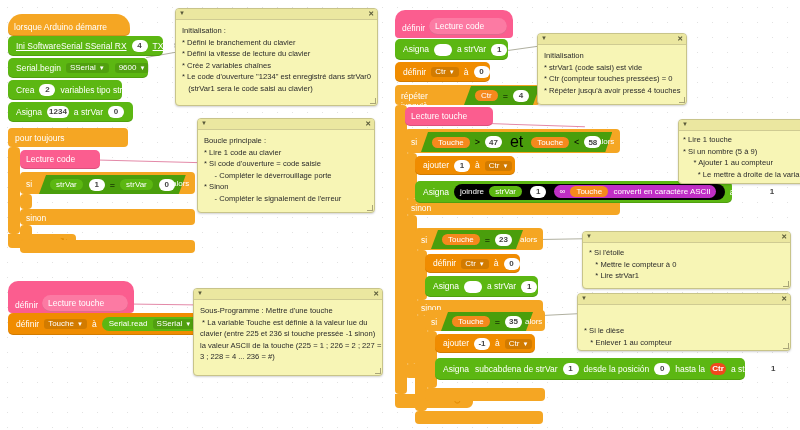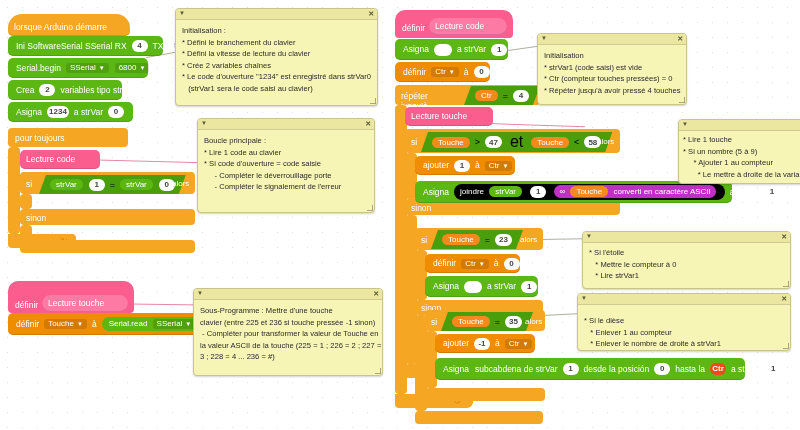--- a/index.html
+++ b/index.html
@@ -118,35 +118,35 @@
   <div class="conn pink" style="left:460px; top:122px; width:125px; transform:rotate(2deg);"></div>
   <div class="conn gray" style="left:540px; top:239px; width:44px; transform:rotate(-1deg);"></div>
   <div class="conn gray" style="left:505px; top:317px; width:72px; transform:rotate(-3deg);"></div>
 
   <div class="abs" style="left:8px; top:14px;">
 
     <div class="blk orange hatshape" style="position:relative; left:0; top:0; height:22px; width:122px; padding-top:5px;">
       <span>lorsque Arduino démarre</span>
     </div>
 
-    <div class="blk green" style="position:relative; left:0; top:0; height:20px; width:155px;">
+    <div class="blk green" style="position:relative; left:0; top:0; height:20px; width:155px;text-decoration:underline;">
       <span class="lbl">Ini SoftwareSerial SSerial RX</span>
       <span class="pill">4</span>
       <span class="lbl">TX</span>
       <span class="pill">5</span>
     </div>
 
     <div class="blk green" style="position:relative; left:0; top:2px; height:20px; width:140px;">
       <span class="lbl">Serial.begin</span>
       <span class="drop">
         <span>SSerial</span>
         <span class="car">▼</span>
       </span>
       <span class="drop">
-        <span>6800</span>
+        <span>9600</span>
         <span class="car">▼</span>
       </span>
     </div>
 
     <div class="blk green" style="position:relative; left:0; top:4px; height:20px; width:114px;">
       <span class="lbl">Crea</span>
       <span class="pill">2</span>
       <span class="lbl">variables tipo string</span>
     </div>
 
@@ -389,34 +389,35 @@
   <div class="comment" style="left:197px; top:118px; width:178px; height:95px;">
     <div class="chead">
       <span class="tri">▼</span>
       <span class="x">✕</span>
     </div>
     <div class="cbodytxt">
       <div>Boucle principale :</div>
       <div>* Lire 1 code au clavier</div>
       <div>* Si code d'ouverture = code saisie</div>
       <div>     - Compléter le déverrouillage porte</div>
+      <div>* Sinon</div>
       <div>     - Compléter le signalement de l'erreur</div>
     </div>
     <div class="resz"></div>
   </div>
 
   <div class="comment" style="left:193px; top:288px; width:190px; height:88px;">
     <div class="chead">
       <span class="tri">▼</span>
       <span class="x">✕</span>
     </div>
     <div class="cbodytxt">
       <div>Sous-Programme : Mettre d'une touche</div>
+      <div> * La variable Touche est définie à la valeur lue du</div>
       <div>clavier (entre 225 et 236 si touche pressée -1 sinon)</div>
-      <div> - Compléter pour transformer la valeur de Touche en</div>
       <div>la valeur ASCII de la touche (225 = 1 ; 226 = 2 ; 227 =</div>
       <div>3 ; 228 = 4 ... 236 = #)</div>
     </div>
     <div class="resz"></div>
   </div>
 
   <div class="comment" style="left:537px; top:33px; width:150px; height:72px;">
     <div class="chead">
       <span class="tri">▼</span>
       <span class="x">✕</span>
@@ -455,21 +456,21 @@
       <div>   * Lire strVar1</div>
     </div>
     <div class="resz"></div>
   </div>
 
   <div class="comment" style="left:577px; top:293px; width:214px; height:58px;">
     <div class="chead">
       <span class="tri">▼</span>
       <span class="x">✕</span>
     </div>
-    <div class="cbodytxt" style="padding:10px 6px;">
+    <div class="cbodytxt" style="padding:20px 6px;">
       <div>* Si le dièse</div>
       <div>   * Enlever 1 au compteur</div>
       <div>   * Enlever le nombre de droite à strVar1</div>
     </div>
     <div class="resz"></div>
   </div>
 
 </div>
 
 </body></html>

